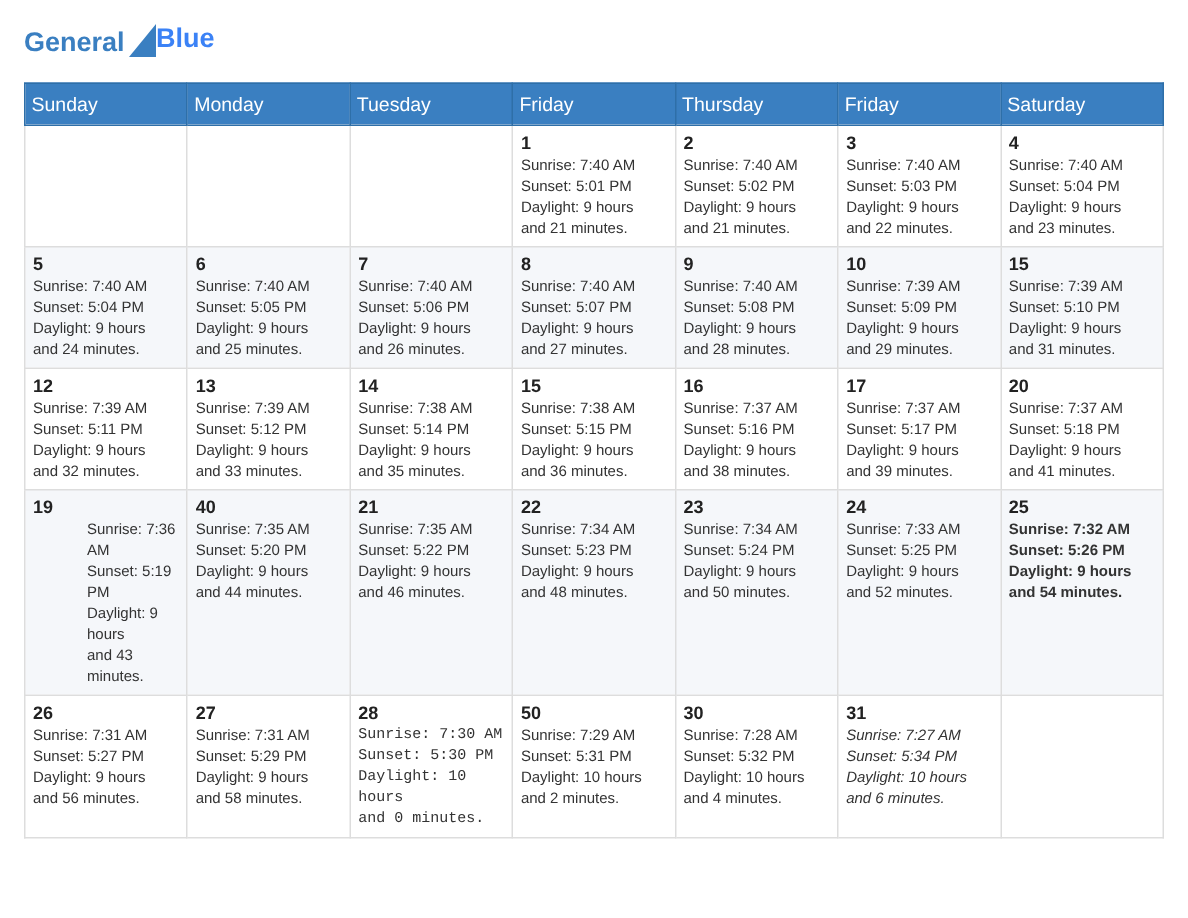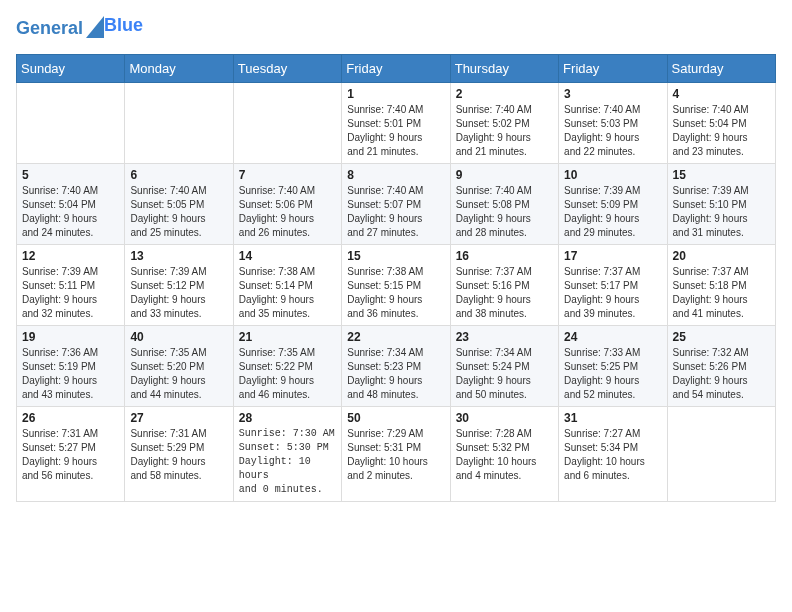--- a/index.html
+++ b/index.html
@@ -251,21 +251,21 @@
           <span class="day-number">20</span>
           <div class="day-info" style="white-space: pre-line;">Sunrise: 7:37 AM
 Sunset: 5:18 PM
 Daylight: 9 hours
 and 41 minutes.</div>
         </td>
       </tr>
       <tr>
         <td>
           <span class="day-number">19</span>
-          <div class="day-info" style="white-space: pre-line;">Sunrise: 7:36 AM
+          <div class="day-info" style="white-space: pre-line; margin-left: 36px;">Sunrise: 7:36 AM
 Sunset: 5:19 PM
 Daylight: 9 hours
 and 43 minutes.</div>
         </td>
         <td>
           <span class="day-number">40</span>
           <div class="day-info" style="white-space: pre-line;">Sunrise: 7:35 AM
 Sunset: 5:20 PM
 Daylight: 9 hours
 and 44 minutes.</div>
@@ -293,21 +293,21 @@
         </td>
         <td>
           <span class="day-number">24</span>
           <div class="day-info" style="white-space: pre-line;">Sunrise: 7:33 AM
 Sunset: 5:25 PM
 Daylight: 9 hours
 and 52 minutes.</div>
         </td>
         <td>
           <span class="day-number">25</span>
-          <div class="day-info" style="white-space: pre-line;">Sunrise: 7:32 AM
+          <div class="day-info" style="white-space: pre-line; font-weight: bold;">Sunrise: 7:32 AM
 Sunset: 5:26 PM
 Daylight: 9 hours
 and 54 minutes.</div>
         </td>
       </tr>
       <tr>
         <td>
           <span class="day-number">26</span>
           <div class="day-info" style="white-space: pre-line;">Sunrise: 7:31 AM
 Sunset: 5:27 PM
@@ -337,21 +337,21 @@
         </td>
         <td>
           <span class="day-number">30</span>
           <div class="day-info" style="white-space: pre-line;">Sunrise: 7:28 AM
 Sunset: 5:32 PM
 Daylight: 10 hours
 and 4 minutes.</div>
         </td>
         <td>
           <span class="day-number">31</span>
-          <div class="day-info" style="white-space: pre-line;">Sunrise: 7:27 AM
+          <div class="day-info" style="white-space: pre-line; font-style: italic;">Sunrise: 7:27 AM
 Sunset: 5:34 PM
 Daylight: 10 hours
 and 6 minutes.</div>
         </td>
         <td class="empty"></td>
       </tr>
     </tbody>
 </table>
 
 </body></html>

